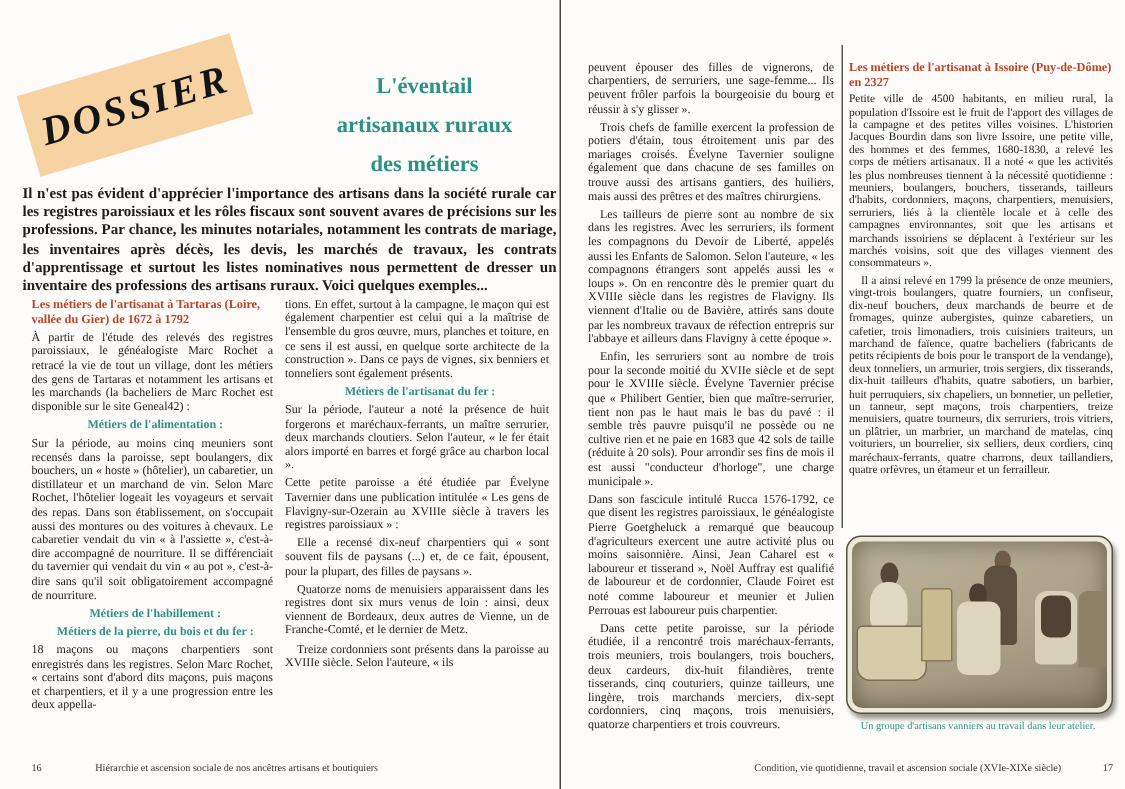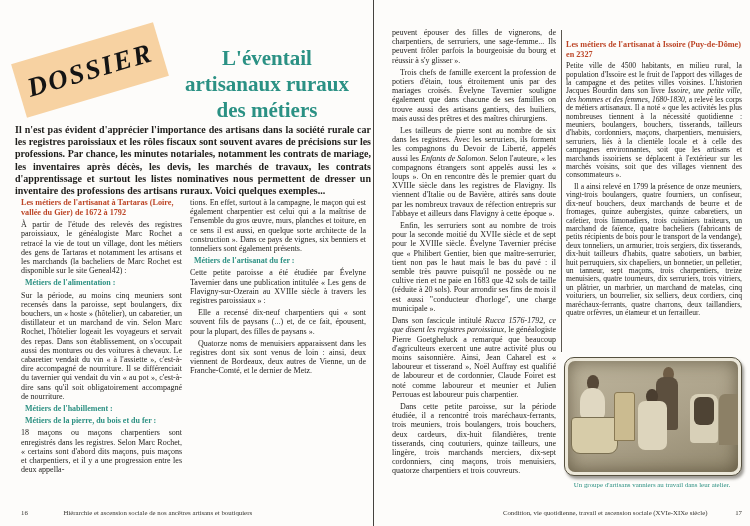--- a/index.html
+++ b/index.html
@@ -6,38 +6,38 @@
   .spread{position:relative;width:750px;height:526px;background:#fdfcfa;overflow:hidden;
           font-family:"Liberation Serif","DejaVu Serif",serif;color:#1e1d1a;}
   
   .gutter{position:absolute;left:373px;top:0;width:1px;height:526px;background:#45423e;}
   .colrule{position:absolute;left:561px;top:30px;width:1px;height:322px;background:#5a564f;}
   
   .stamp{position:absolute;left:16px;top:42px;width:148px;height:56px;background:#f7d2a2;
          transform:rotate(-16.5deg);display:flex;align-items:center;justify-content:center;}
   .stamp span{font-weight:bold;font-style:italic;font-size:27px;letter-spacing:2px;color:#141414;}
   
-  .title{position:absolute;left:161px;top:45px;width:212px;text-align:center;color:#2b9184;
-         font-weight:bold;font-size:21px;line-height:26px;}
+  .title{position:absolute;left:177px;top:45px;width:212px;text-align:center;color:#2b9184;
+         font-weight:bold;font-size:15px;line-height:26px;}
   
   .intro{position:absolute;left:15px;top:124px;width:356px;font-weight:bold;font-size:10px;
          line-height:12.2px;text-align:justify;}
   
   .col{position:absolute;text-align:justify;font-size:8px;line-height:9.2px;overflow:hidden;}
   .col p{margin:0 0 3px 0;}
   .col1{left:21px;top:198px;width:161px;height:302px;}
   .col2{left:190px;top:198px;width:176px;height:302px;}
-  .col3{left:392px;top:28px;width:164px;height:462px;}
+  .col3{left:392px;top:40px;width:164px;height:462px;}
   .col4{left:566px;top:40px;width:176px;height:313px;font-size:7.6px;line-height:8.4px;}
   .hr{color:#bc4526;font-weight:bold;margin:5px 0 3px 0;font-size:8.2px;line-height:9.6px;text-align:left;}
   .hr.first{margin-top:0;}
-  .ht{color:#2e9183;font-weight:bold;margin:2px 0 3px 4px;text-align:left;}
+  .ht{color:#2e9183;font-weight:bold;margin:2px 0 3px 4px;text-align:center;}
   .pb{margin-left:12px;}
   .pi{text-indent:8px;}
-  .it{font-style:italic;}
+  .it{}
   
   .photo{position:absolute;left:564px;top:357px;width:178px;height:119px;background:#ece8da;
          border:1px solid #55503f;border-radius:10px;padding:3px;box-sizing:border-box;
          box-shadow:2px 3px 3px rgba(40,35,25,.45);}
   .photo-img{position:relative;width:100%;height:100%;border-radius:7px;overflow:hidden;
          background:linear-gradient(160deg,#bdb49c 0%,#aba189 55%,#93896f 100%);
          box-shadow:inset 0 0 18px rgba(50,40,20,.55);}
   .ph{position:absolute;}
   .ph-basket{left:2%;bottom:16%;width:26%;height:32%;background:#d7cca9;border:1px solid #7a6f52;border-radius:4px 4px 9px 9px;}
   .ph-man-left{left:7%;top:24%;width:15%;height:28%;background:#e0d8c2;border-radius:45% 45% 20% 20%;}
@@ -85,23 +85,25 @@
     <div class="ht">Métiers de l'alimentation :</div>
     <p class="pb">Sur la période, au moins cinq meuniers sont recensés dans la paroisse, sept boulangers, dix bouchers, un « hoste » (hôtelier), un cabaretier, un distillateur et un marchand de vin. Selon Marc Rochet, l'hôtelier logeait les voyageurs et servait des repas. Dans son établissement, on s'occupait aussi des montures ou des voitures à chevaux. Le cabaretier vendait du vin « à l'assiette », c'est-à-dire accompagné de nourriture. Il se différenciait du tavernier qui vendait du vin « au pot », c'est-à-dire sans qu'il soit obligatoirement accompagné de nourriture.</p>
     <div class="ht">Métiers de l'habillement :</div>
     <div class="ht">Métiers de la pierre, du bois et du fer :</div>
     <p class="pb">18 maçons ou maçons charpentiers sont enregistrés dans les registres. Selon Marc Rochet, « certains sont d'abord dits maçons, puis maçons et charpentiers, et il y a une progression entre les deux appella-</p>
   </div>
 
   <div class="col col2">
     <p class="pb">tions. En effet, surtout à la campagne, le maçon qui est également charpentier est celui qui a la maîtrise de l'ensemble du gros œuvre, murs, planches et toiture, en ce sens il est aussi, en quelque sorte architecte de la construction ». Dans ce pays de vignes, six benniers et tonneliers sont également présents.</p>
     <div class="ht">Métiers de l'artisanat du fer :</div>
+    <p class="pb">Sur la période, l'auteur a noté la présence de huit forgerons et maréchaux-ferrants, un maître serrurier, deux marchands cloutiers. Selon l'auteur, « le fer était alors importé en barres et forgé grâce au charbon local ».</p>
     <p>Cette petite paroisse a été étudiée par Évelyne Tavernier dans une publication intitulée « Les gens de Flavigny-sur-Ozerain au XVIIIe siècle à travers les registres paroissiaux » :</p>
     <p class="pi">Elle a recensé dix-neuf charpentiers qui « sont souvent fils de paysans (...) et, de ce fait, épousent, pour la plupart, des filles de paysans ».</p>
-    <p class="pi">Quatorze noms de menuisiers apparaissent dans les registres dont six sont venus de loin : ainsi, deux viennent de Bordeaux, deux autres de Vienne, un de Franche-Comté, et le dernier de Metz.</p>
+    <p class="pi">Quatorze noms de menuisiers apparaissent dans les registres dont six murs venus de loin : ainsi, deux viennent de Bordeaux, deux autres de Vienne, un de Franche-Comté, et le dernier de Metz.</p>
+    <p class="pi">Treize cordonniers sont présents dans la paroisse au XVIIIe siècle. Selon l'auteure, « ils</p>
   </div>
 
   <div class="col col3">
     <p>peuvent épouser des filles de vignerons, de charpentiers, de serruriers, une sage-femme... Ils peuvent frôler parfois la bourgeoisie du bourg et réussir à s'y glisser ».</p>
     <p class="pi">Trois chefs de famille exercent la profession de potiers d'étain, tous étroitement unis par des mariages croisés. Évelyne Tavernier souligne également que dans chacune de ses familles on trouve aussi des artisans gantiers, des huiliers, mais aussi des prêtres et des maîtres chirurgiens.</p>
     <p class="pi"><span>Les tailleurs de pierre sont au nombre de six dans les registres. Avec les serruriers, ils forment les compagnons du Devoir de Liberté, appelés aussi les </span><span class="it">Enfants de Salomon</span><span>. Selon l'auteure, « les compagnons étrangers sont appelés aussi les « loups ». On en rencontre dès le premier quart du XVIIIe siècle dans les registres de Flavigny. Ils viennent d'Italie ou de Bavière, attirés sans doute par les nombreux travaux de réfection entrepris sur l'abbaye et ailleurs dans Flavigny à cette époque ».</span></p>
     <p class="pi">Enfin, les serruriers sont au nombre de trois pour la seconde moitié du XVIIe siècle et de sept pour le XVIIIe siècle. Évelyne Tavernier précise que « Philibert Gentier, bien que maître-serrurier, tient non pas le haut mais le bas du pavé : il semble très pauvre puisqu'il ne possède ou ne cultive rien et ne paie en 1683 que 42 sols de taille (réduite à 20 sols). Pour arrondir ses fins de mois il est aussi "conducteur d'horloge", une charge municipale ».</p>
     <p><span>Dans son fascicule intitulé </span><span class="it">Rucca 1576-1792, ce que disent les registres paroissiaux</span><span>, le généalogiste Pierre Goetgheluck a remarqué que beaucoup d'agriculteurs exercent une autre activité plus ou moins saisonnière. Ainsi, Jean Caharel est « laboureur et tisserand », Noël Auffray est qualifié de laboureur et de cordonnier, Claude Foiret est noté comme laboureur et meunier et Julien Perrouas est laboureur puis charpentier.</span></p>
     <p class="pi">Dans cette petite paroisse, sur la période étudiée, il a rencontré trois maréchaux-ferrants, trois meuniers, trois boulangers, trois bouchers, deux cardeurs, dix-huit filandières, trente tisserands, cinq couturiers, quinze tailleurs, une lingère, trois marchands merciers, dix-sept cordonniers, cinq maçons, trois menuisiers, quatorze charpentiers et trois couvreurs.</p>
   </div>

